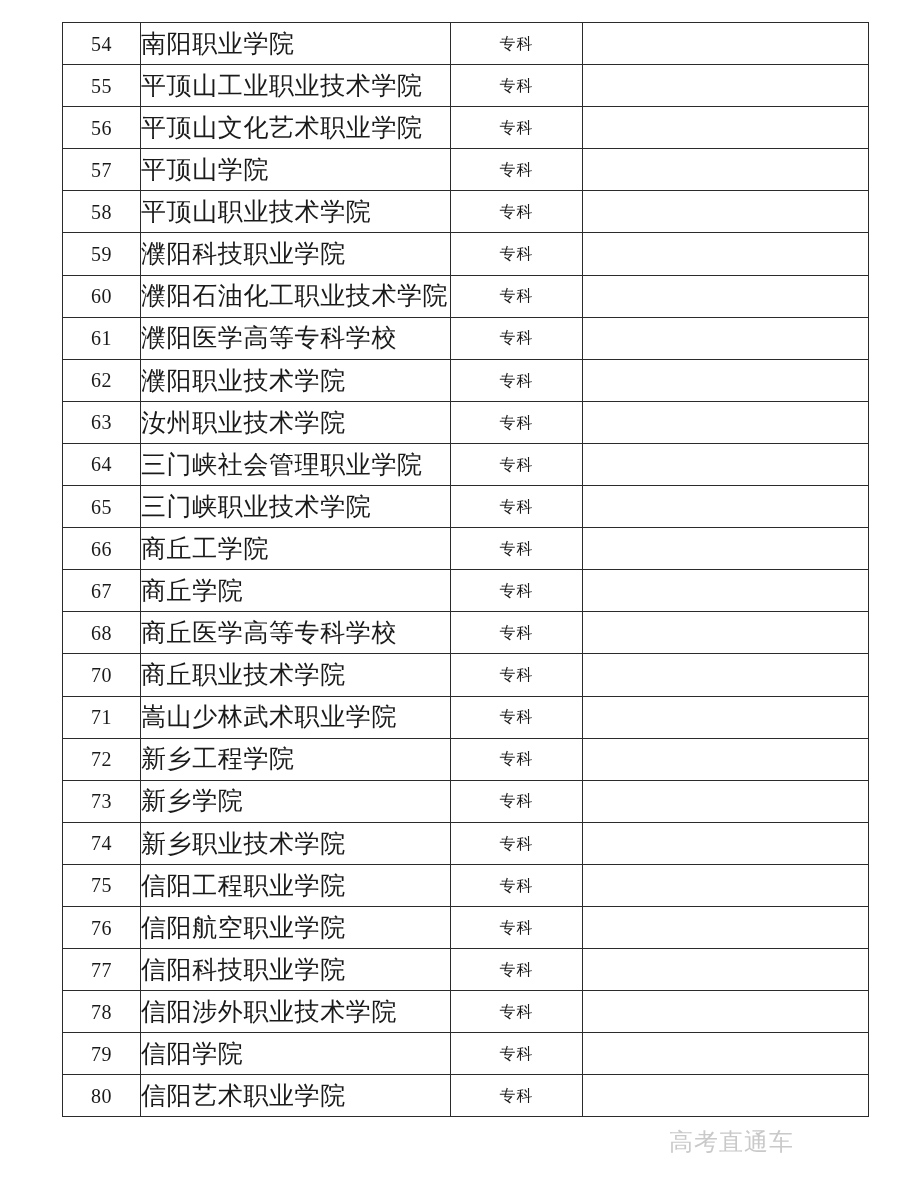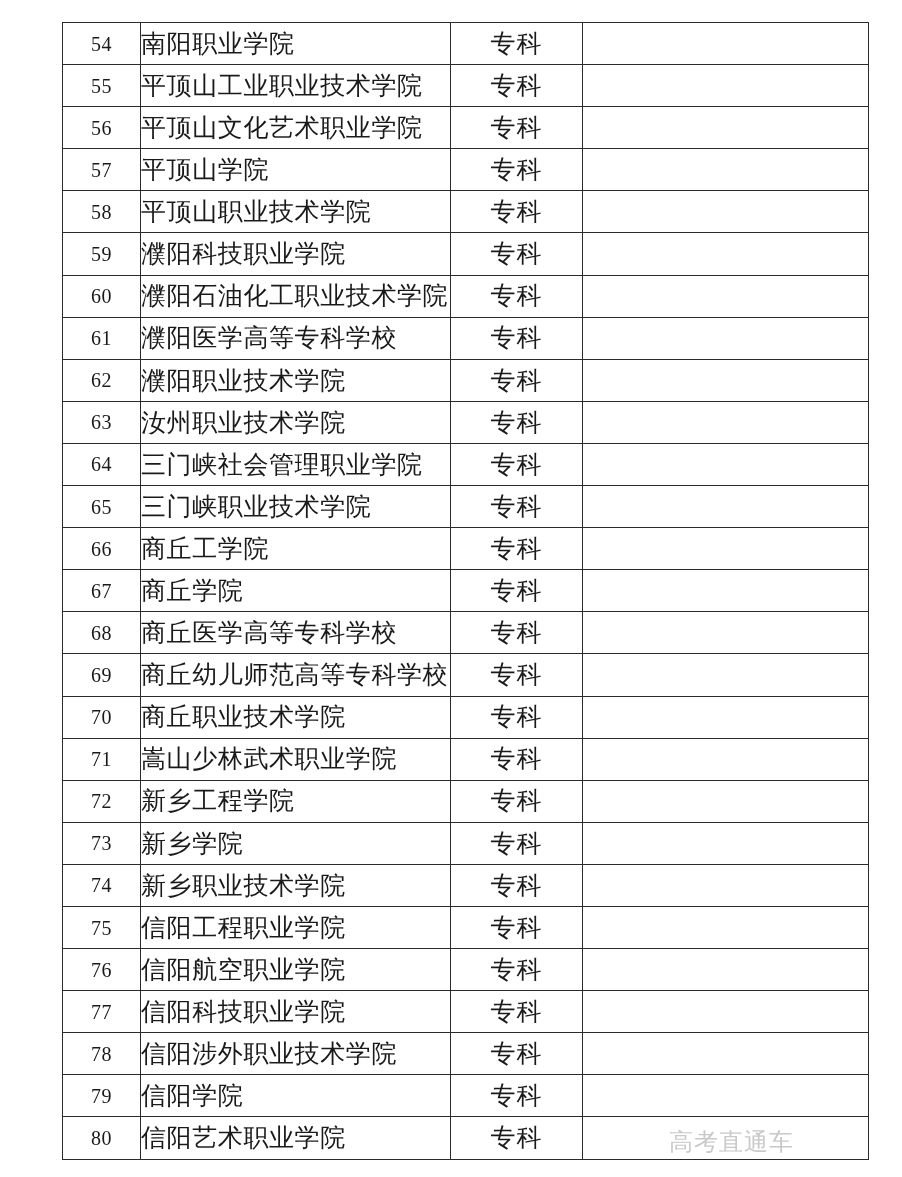--- a/index.html
+++ b/index.html
@@ -58,21 +58,21 @@
   td.cell-name {
     text-align: left;
     padding-left: 12px;
     font-size: 25px;
     font-family: "DejaVu Sans", "Liberation Sans", sans-serif;
     letter-spacing: 0.6px;
   }
 
   td.cell-level {
     text-align: center;
-    font-size: 25px;
+    font-size: 16px;
     font-family: "DejaVu Sans", "Liberation Sans", sans-serif;
     letter-spacing: 1px;
   }
 
   td.cell-note {
     text-align: left;
     padding: 0 10px;
     font-size: 19px;
   }
 
@@ -186,26 +186,20 @@
           <td class="cell-level">专科</td>
           <td class="cell-note"></td>
         </tr>
         <tr>
           <td class="cell-index">68</td>
           <td class="cell-name">商丘医学高等专科学校</td>
           <td class="cell-level">专科</td>
           <td class="cell-note"></td>
         </tr>
         <tr>
-          <td class="cell-index">69</td>
-          <td class="cell-name">商丘幼儿师范高等专科学校</td>
-          <td class="cell-level">专科</td>
-          <td class="cell-note"></td>
-        </tr>
-        <tr>
           <td class="cell-index">70</td>
           <td class="cell-name">商丘职业技术学院</td>
           <td class="cell-level">专科</td>
           <td class="cell-note"></td>
         </tr>
         <tr>
           <td class="cell-index">71</td>
           <td class="cell-name">嵩山少林武术职业学院</td>
           <td class="cell-level">专科</td>
           <td class="cell-note"></td>

